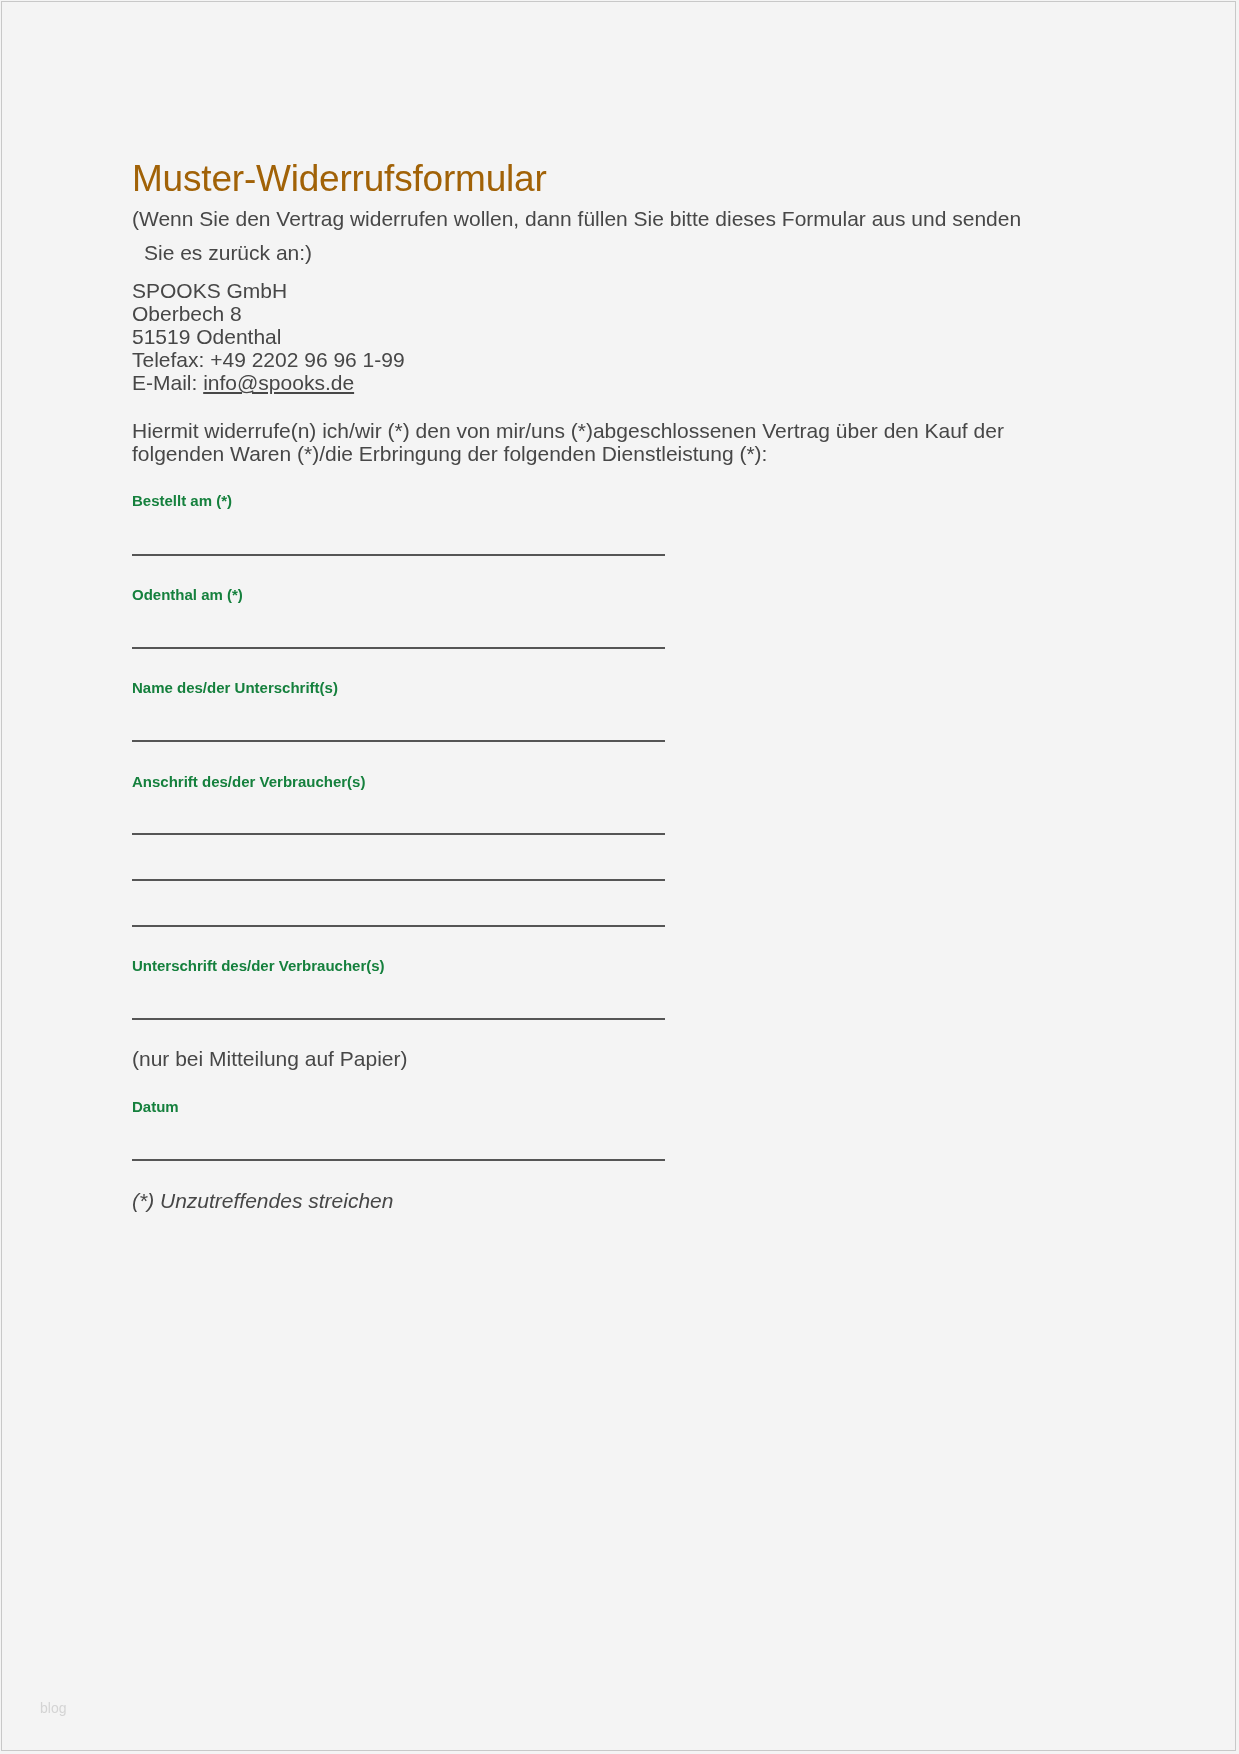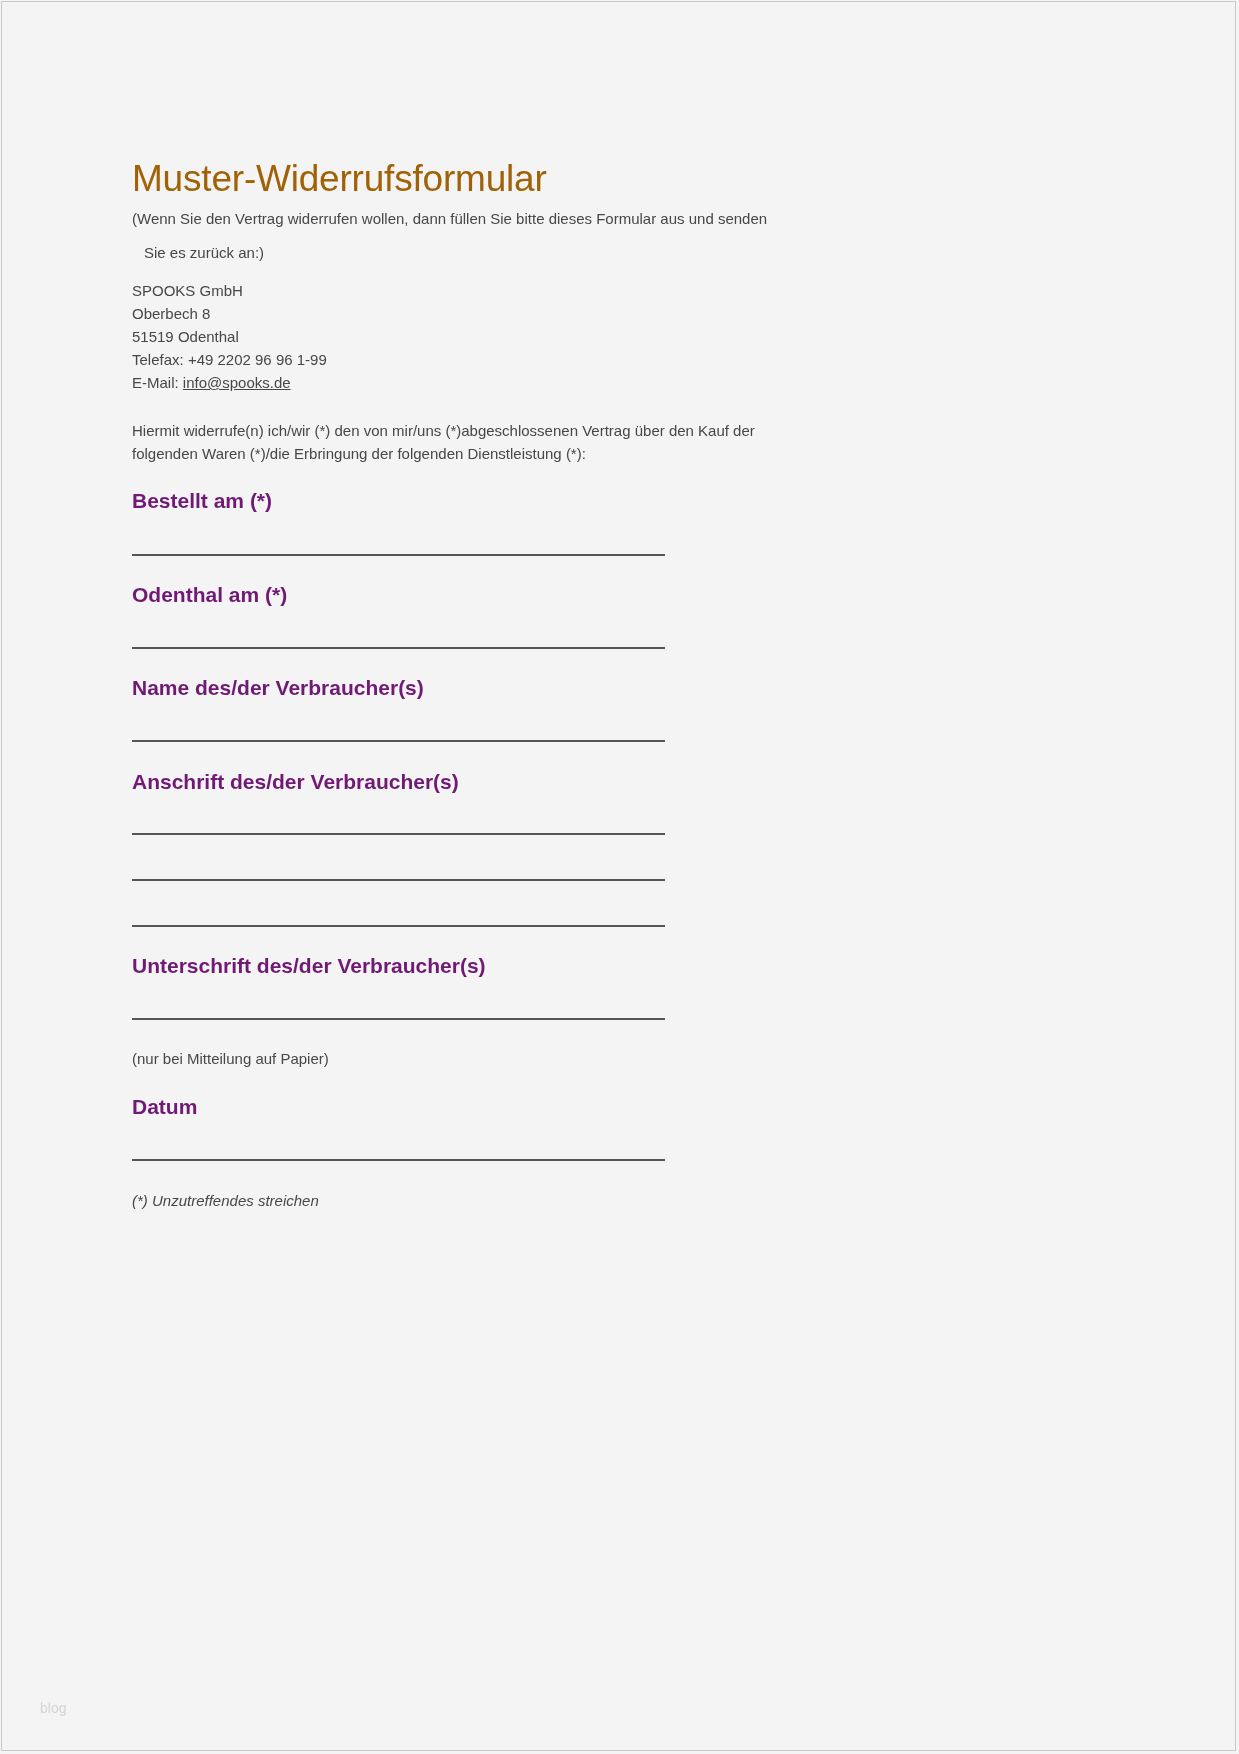--- a/index.html
+++ b/index.html
@@ -31,32 +31,32 @@
       white-space: nowrap;
     }
     .title {
       top: 158px;
       font-size: 37px;
       line-height: 42px;
       color: #a16207;
       letter-spacing: -0.2px;
     }
     .body-text {
-      font-size: 15px;
+      font-size: 21px;
       line-height: 23.5px;
       color: #474747;
     }
     .bold {
       font-weight: normal;
     }
     .label {
-      font-size: 21px;
+      font-size: 15px;
       line-height: 24px;
       font-weight: bold;
-      color: #701a75;
+      color: #15803d;
     }
     .email-link {
       color: #474747;
       text-decoration: underline;
     }
     .fill-line {
       position: absolute;
       left: 132px;
       width: 533px;
       height: 0;
@@ -92,21 +92,21 @@
 
 <div class="abs body-text" style="top:419px;">Hiermit widerrufe(n) ich/wir (*) den von mir/uns (*)abgeschlossenen Vertrag über den Kauf der</div>
 <div class="abs body-text" style="top:442px;">folgenden Waren (*)/die Erbringung der folgenden Dienstleistung (*):</div>
 
 <div class="abs label" style="top:489px;">Bestellt am (*)</div>
 <div class="fill-line" style="top:554px;"></div>
 
 <div class="abs label" style="top:583px;">Odenthal am (*)</div>
 <div class="fill-line" style="top:647px;"></div>
 
-<div class="abs label" style="top:676px;">Name des/der Verbraucher(s)</div>
+<div class="abs label" style="top:676px;">Name des/der Unterschrift(s)</div>
 <div class="fill-line" style="top:740px;"></div>
 
 <div class="abs label" style="top:770px;">Anschrift des/der Verbraucher(s)</div>
 <div class="fill-line" style="top:833px;"></div>
 <div class="fill-line" style="top:879px;"></div>
 <div class="fill-line" style="top:925px;"></div>
 
 <div class="abs label" style="top:954px;">Unterschrift des/der Verbraucher(s)</div>
 <div class="fill-line" style="top:1018px;"></div>
 

